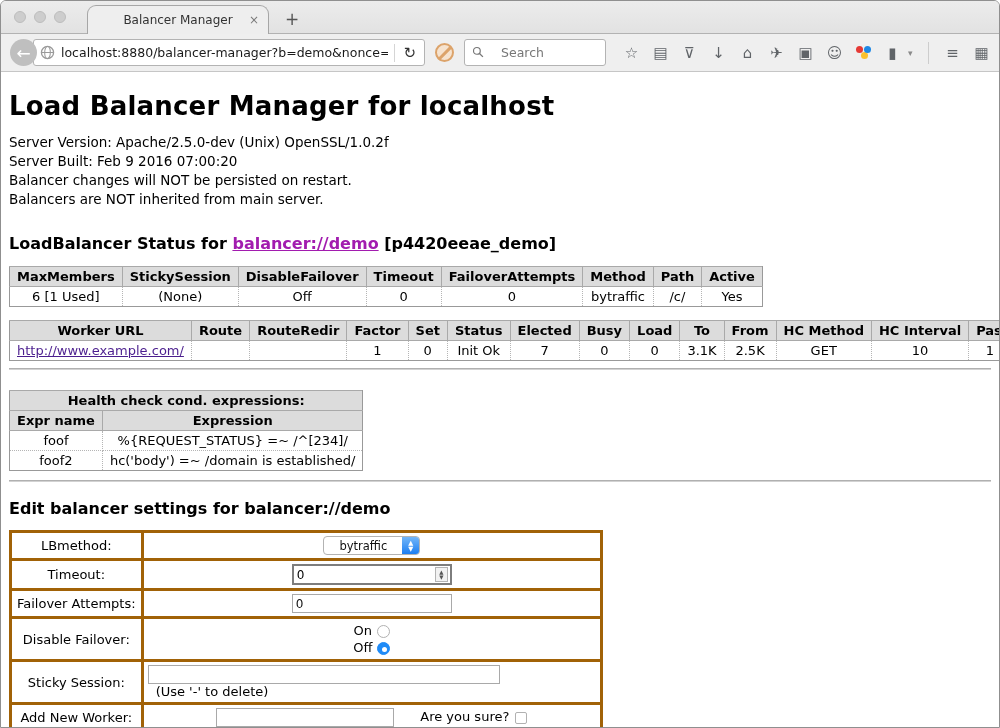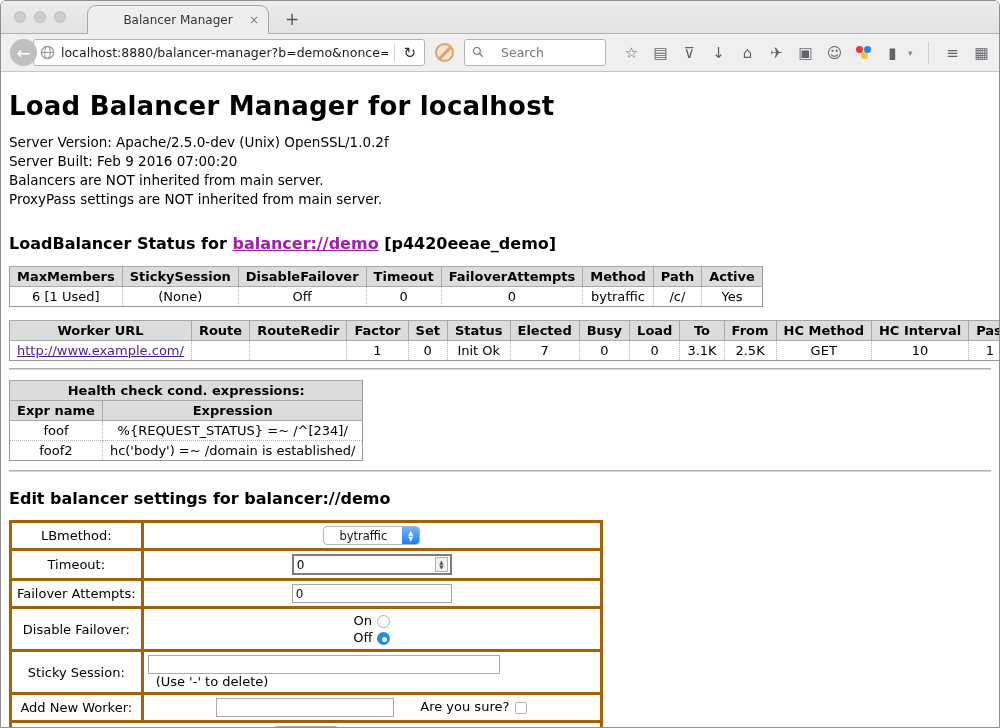--- a/index.html
+++ b/index.html
@@ -194,22 +194,22 @@
     </div>
   </div>
 
   <div class="content">
 
     <h1>Load Balancer Manager for localhost</h1>
 
     <div class="info-block">
       <div class="info-line">Server Version: Apache/2.5.0-dev (Unix) OpenSSL/1.0.2f</div>
       <div class="info-line">Server Built: Feb 9 2016 07:00:20</div>
+      <div class="info-line">Balancer changes will NOT be persisted on restart.</div>
       <div class="info-line">Balancers are NOT inherited from main server.</div>
-      <div class="info-line">ProxyPass settings are NOT inherited from main server.</div>
     </div>
 
     <h3><span>LoadBalancer Status for </span><a href="#">balancer://demo</a><span> [p4420eeae_demo]</span></h3>
 
     <table class="data">
       <tbody>
           <tr>
         <th>MaxMembers</th>
         <th>StickySession</th>
         <th>DisableFailover</th>
@@ -266,21 +266,21 @@
         <td>GET</td>
         <td>10</td>
         <td>1 (0)</td>
 
       </tr>
     </tbody>
       </table>
 
     <hr class="rule">
 
-    <table class="data" style="margin-top:10px">
+    <table class="data" style="margin-top:20px">
       <tbody>
           <tr>
         <th colspan="2">Health check cond. expressions:</th>
       </tr>
       <tr>
         <th>Expr name</th>
         <th>Expression</th>
       </tr>
       <tr>
         <td>foof</td>

